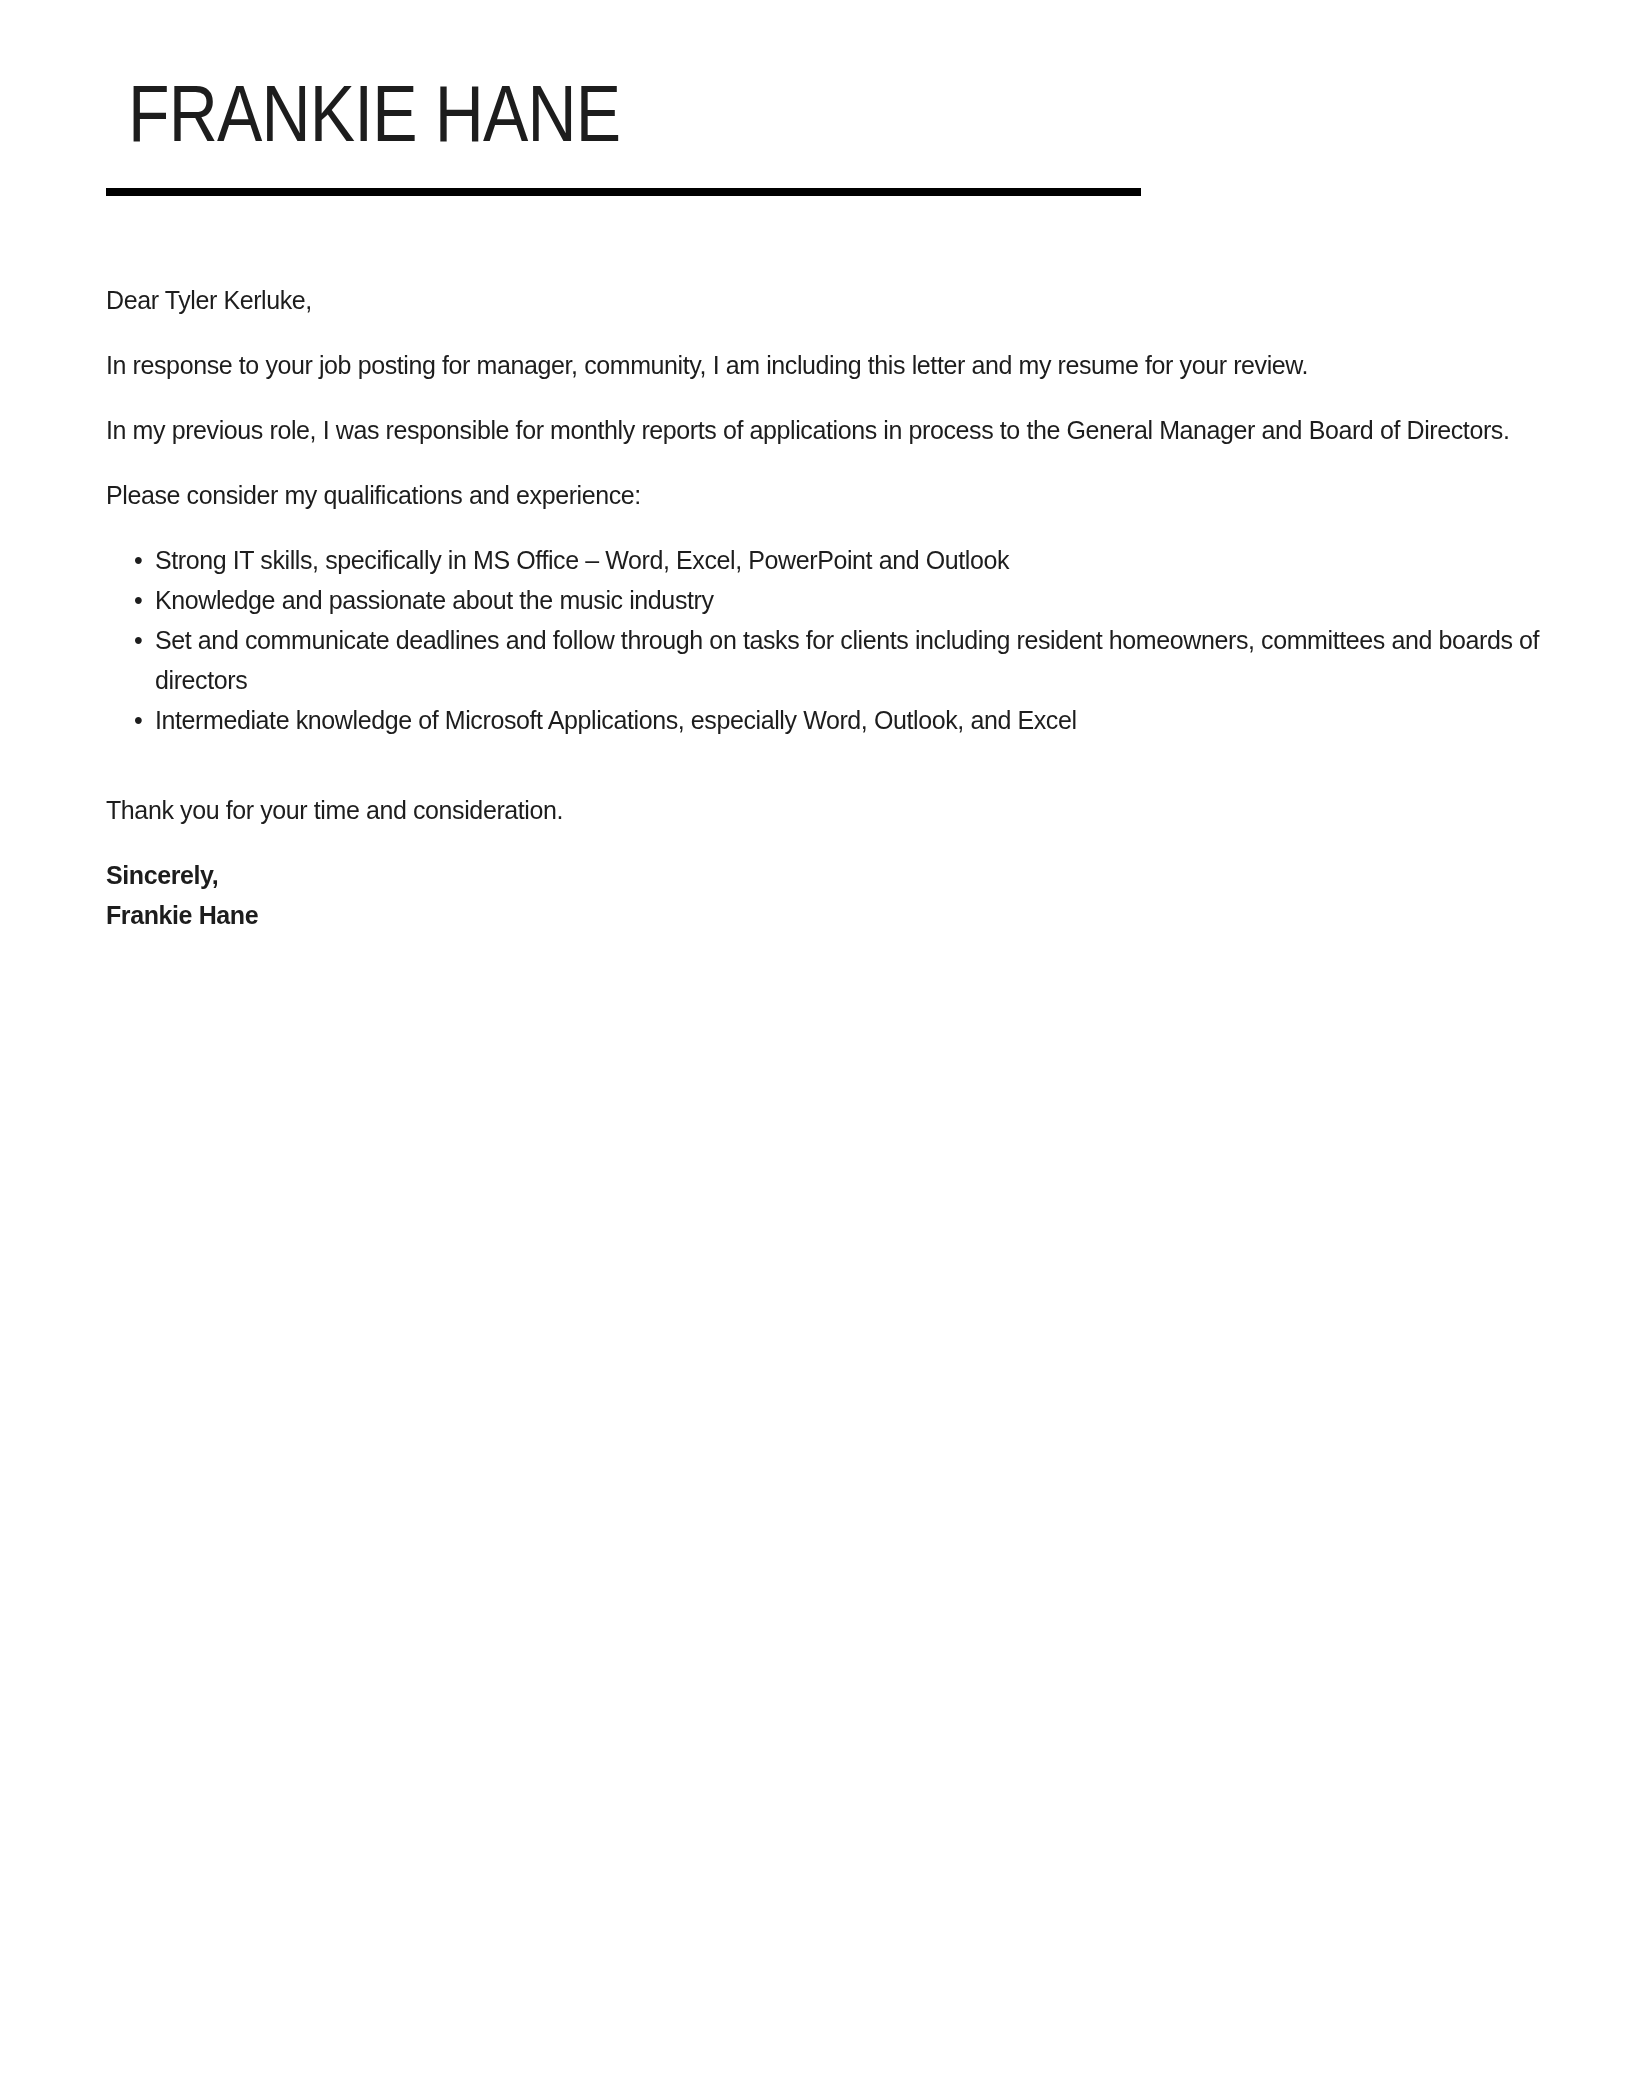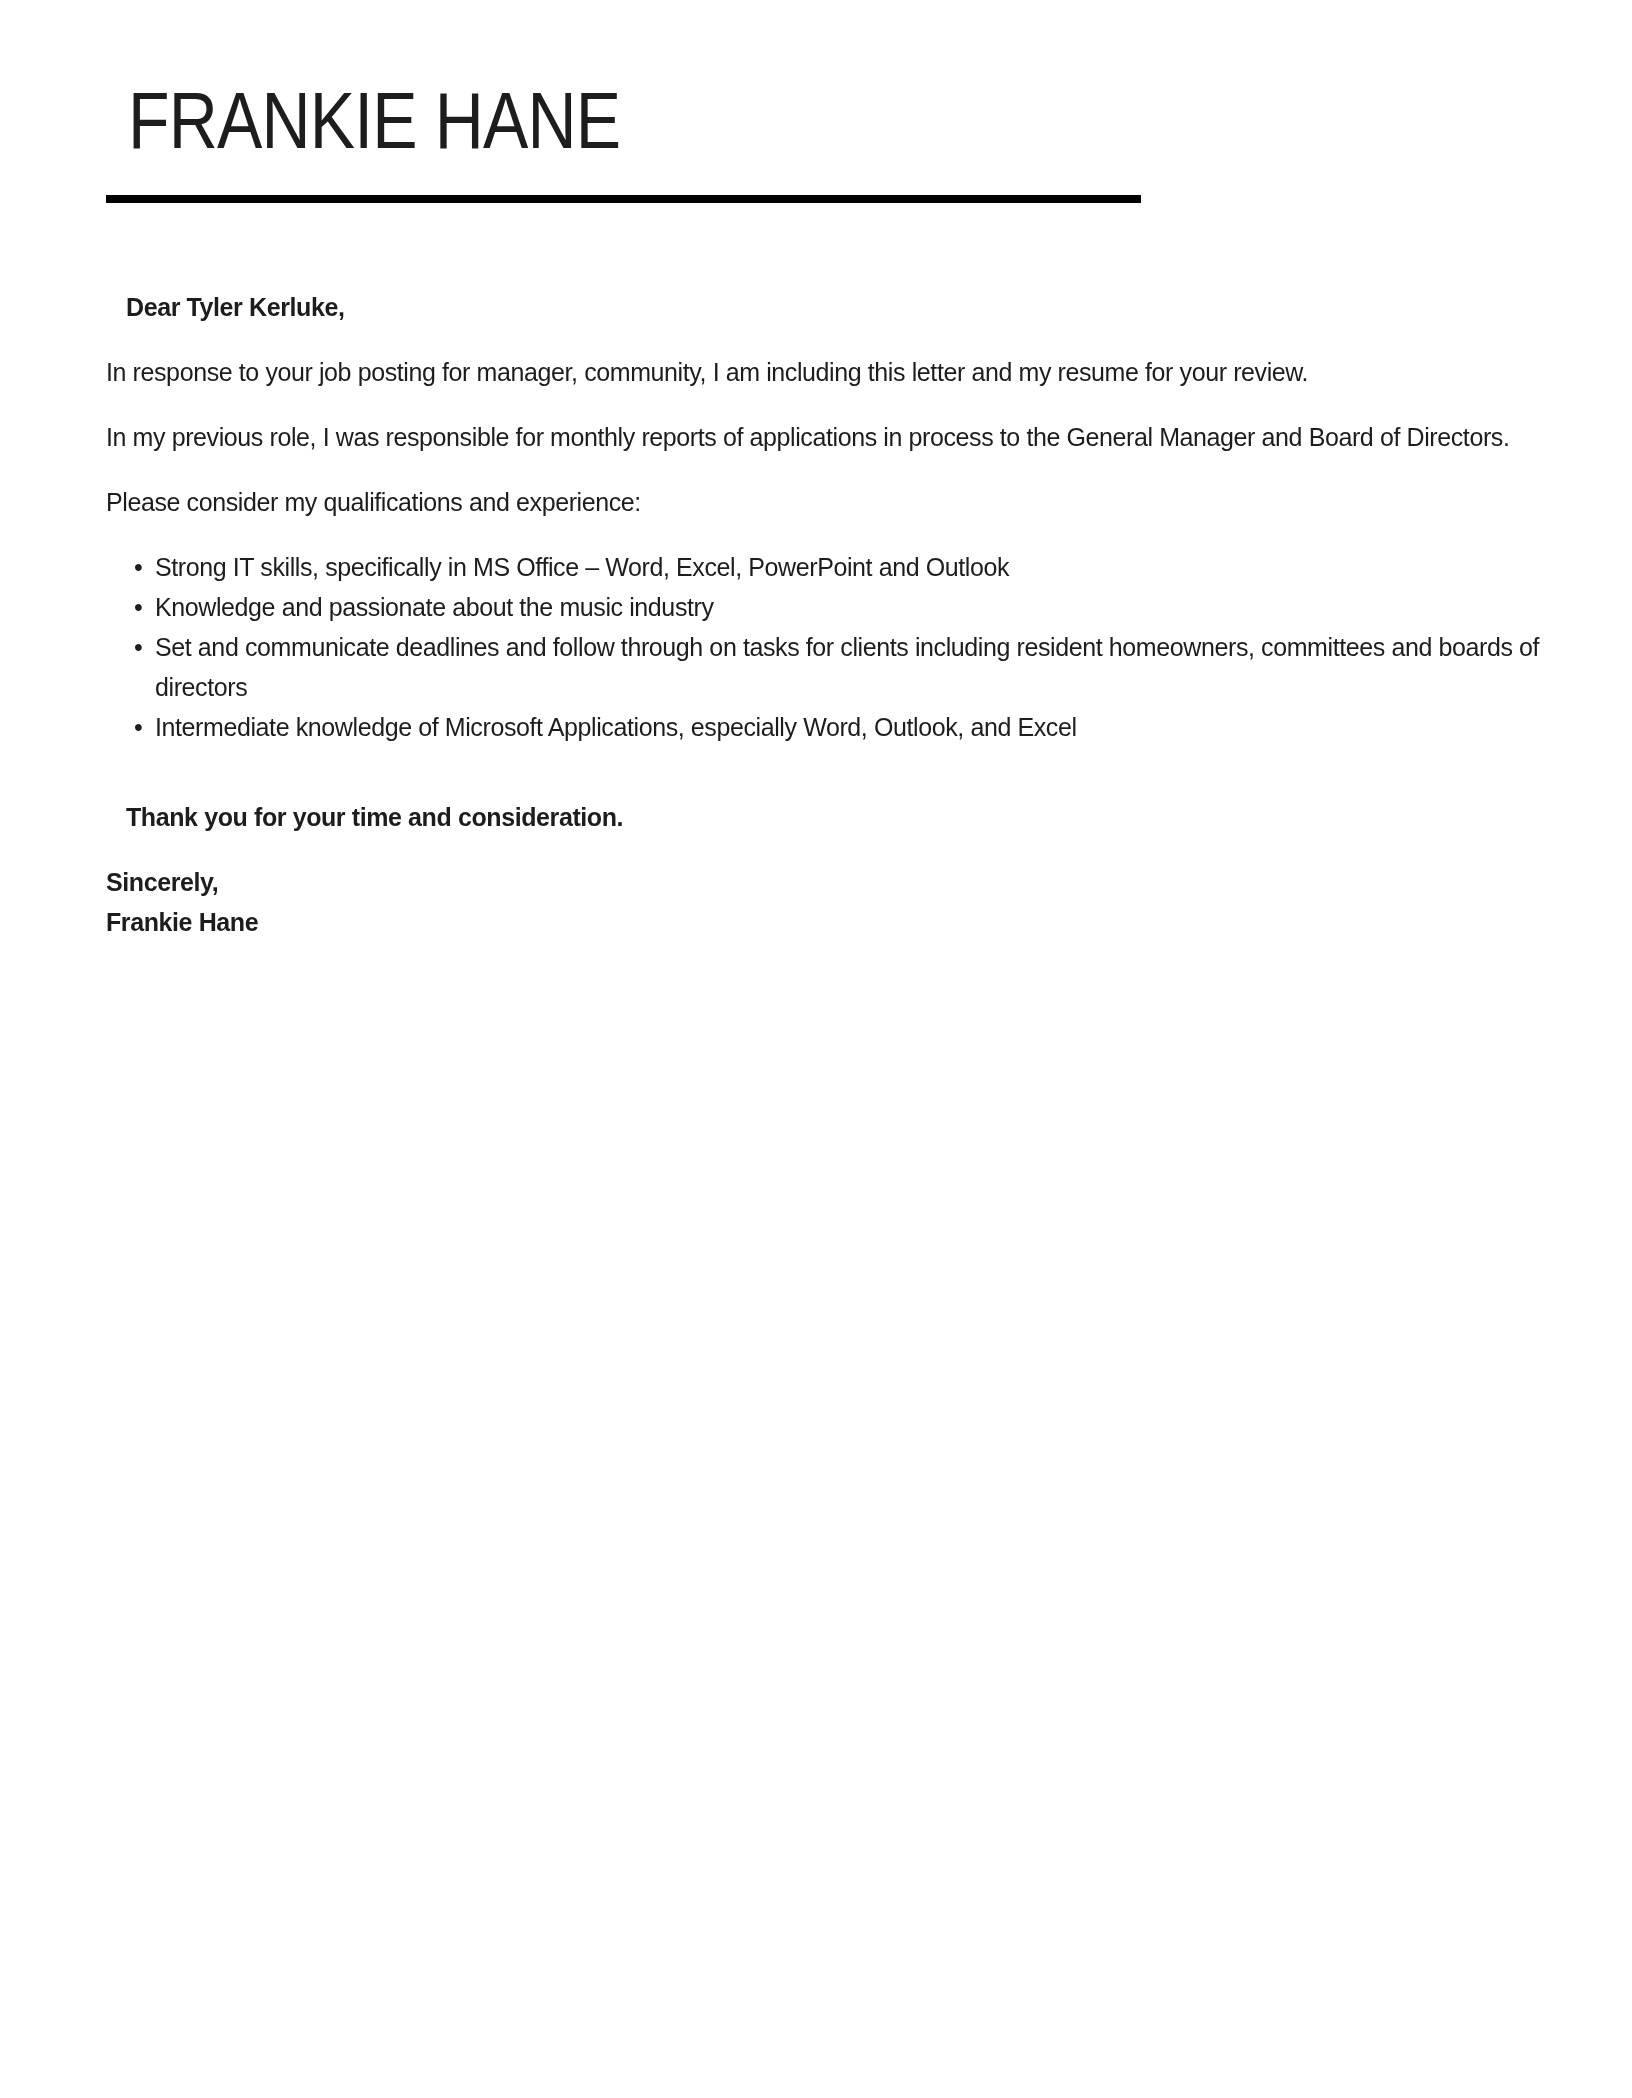--- a/index.html
+++ b/index.html
@@ -8,21 +8,21 @@
     background: #ffffff;
   }
   .page {
     position: relative;
     width: 1632px;
     height: 2098px;
     background: var(--bg-color, #ffffff);
     color: var(--text-color, #1d1d1d);
     font-family: "Liberation Sans", sans-serif;
     box-sizing: border-box;
-    padding: 11px 82px 0 106px;
+    padding: 4px 82px 0 106px;
     overflow: hidden;
   }
   header.letter-header {
     padding-left: 22px;
     padding-top: 70px;
   }
   h1.sender-name {
     margin: 0;
     font-size: 80px;
     font-weight: 400;
@@ -46,22 +46,21 @@
   main.letter-body {
     margin-top: 84px;
     font-size: 25px;
     line-height: 40px;
     letter-spacing: -0.4px;
   }
   main p {
     margin: 0 0 25px 0;
   }
   .bold {
-    font-weight: 700;
-    margin-left: 20px;
+    font-weight: 400;
   }
   ul.qualifications {
     list-style: none;
     margin: 2px 0 50px 0;
     padding: 0 0 0 49px;
   }
   ul.qualifications li {
     position: relative;
   }
   ul.qualifications li::before {

